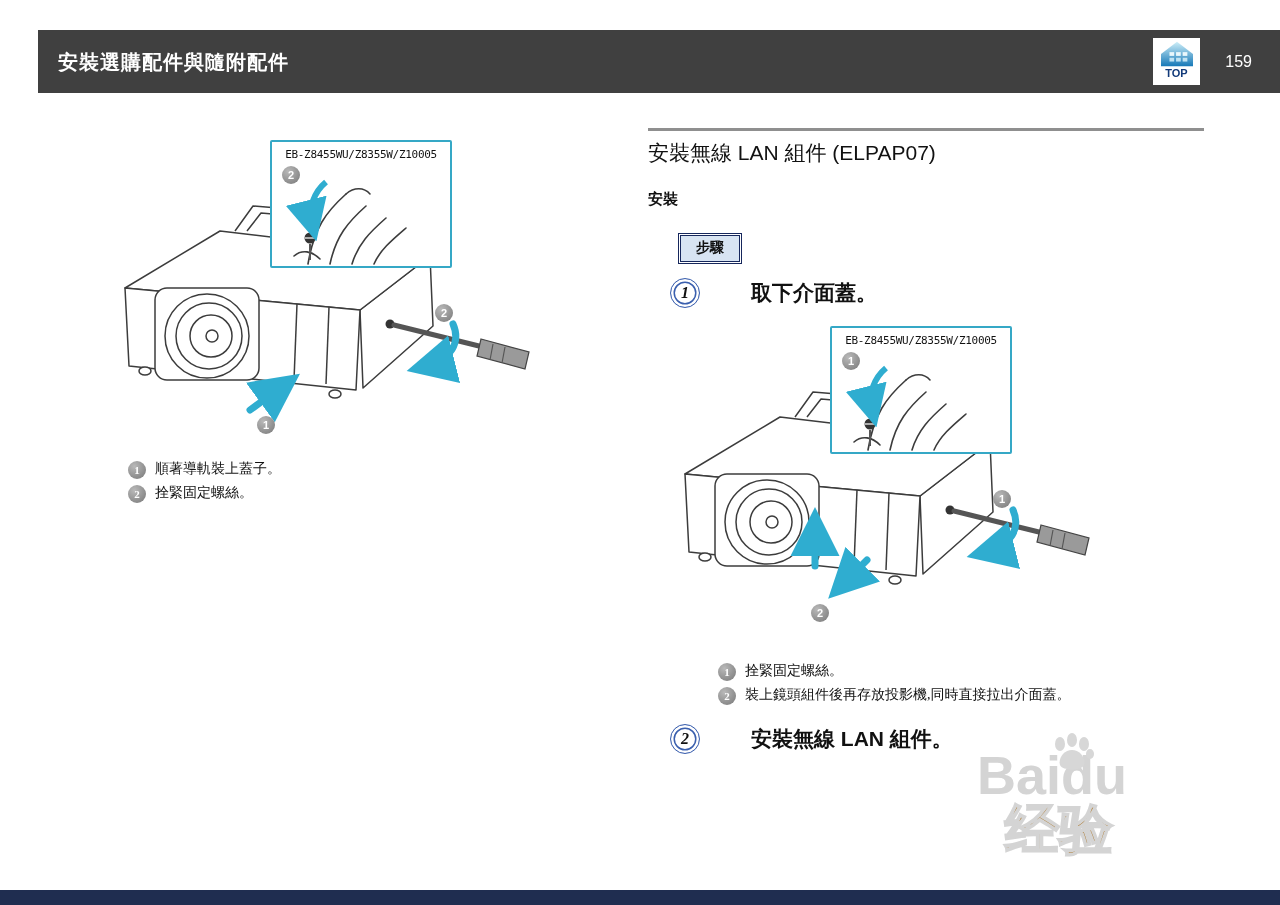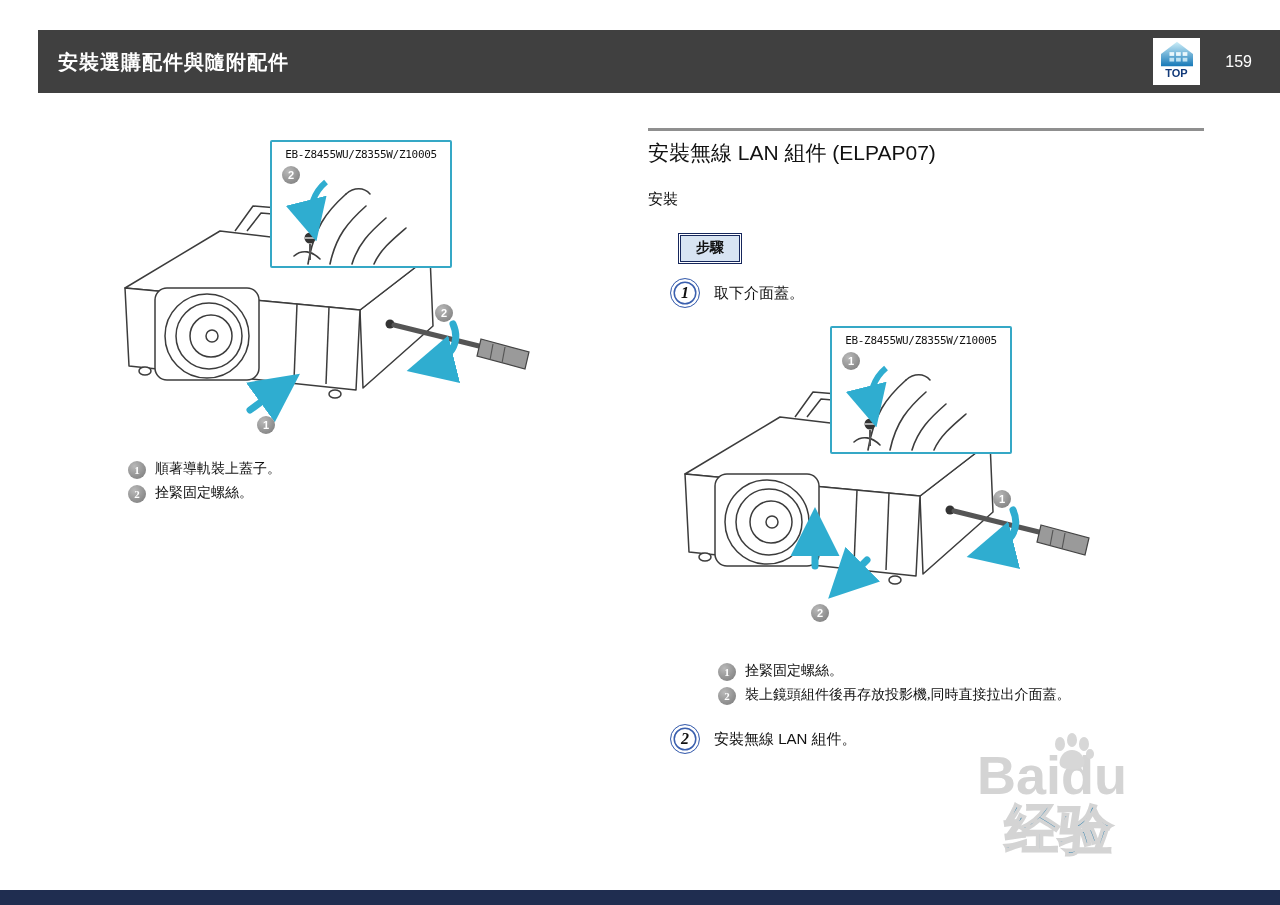--- a/index.html
+++ b/index.html
@@ -44,38 +44,38 @@
   .notice { position:absolute; left:85px; top:531px; width:532px; height:121px;
             border:1px solid #44688e; background:#c9e2f0; padding:9px 14px 10px; }
   .notice-title { color:#e60012; font-weight:bold; font-size:15px; margin-bottom:5px; }
   .notice ul { margin-left:7px; padding-left:13px; }
   .notice li { font-family:"Liberation Serif", serif; font-size:13px; line-height:1.55;
                white-space:pre-line; color:#111; }
 
   
   .rule { position:absolute; left:648px; top:128px; width:556px; height:3px; background:#8f8f8f; }
   .main-heading { position:absolute; left:648px; top:139px; font-size:21px; font-weight:normal; }
-  .sub-heading  { position:absolute; left:648px; top:190px; font-size:15px; font-weight:normal; }
+  .sub-heading  { position:absolute; left:648px; top:190px; font-size:15px; font-weight:bold; }
   .procedure-box { position:absolute; left:680px; top:235px; display:inline-block;
                    border:1px solid #16275c; background:#d8e4f2; padding:3px 15px 4px;
                    font-size:14px; font-weight:bold;
                    box-shadow:0 0 0 1px #fff, 0 0 0 2px #16275c; }
   .steprow { position:absolute; display:flex; align-items:center; gap:14px; }
   .stepnum { width:30px; height:30px; border-radius:50%; border:1.5px solid #3a5fae;
              box-shadow:inset 0 0 0 2.5px #fff, inset 0 0 0 4px #3a5fae;
              display:flex; align-items:center; justify-content:center;
              font-family:"Liberation Serif", serif; font-style:italic; font-weight:bold;
              font-size:16px; color:#111; background:#fff; flex:0 0 30px; }
-  .steptext { font-size:15px; font-weight:normal; }
+  .steptext { font-size:21px; font-weight:bold;margin-left:37px; }
 
   
   .wm { position:absolute; left:902px; top:748px; width:300px; color:#d7d7d7; }
   .wm-line1 { display:flex; align-items:center; font-size:54px; font-weight:bold; line-height:1; position:relative;flex-direction:column; }
   .wm-brand { color:#d4d4d4; }
-  .wm-suffix { color:#0369a1; -webkit-text-stroke:2px #d4d4d4; margin-left:14px; }
+  .wm-suffix { color:#a16207; -webkit-text-stroke:2px #d4d4d4; margin-left:14px; }
   .wm-paw { position:absolute; left:148px; top:-16px; }
   .wm-line2 { font-size:25px; color:#dedede; text-align:right; margin-top:4px; letter-spacing:1px; }
 </style>
 </head>
 <body>
 
 <div class="page">
 
   <div class="header-bar">
     <div class="header-title">安裝選購配件與隨附配件</div>

